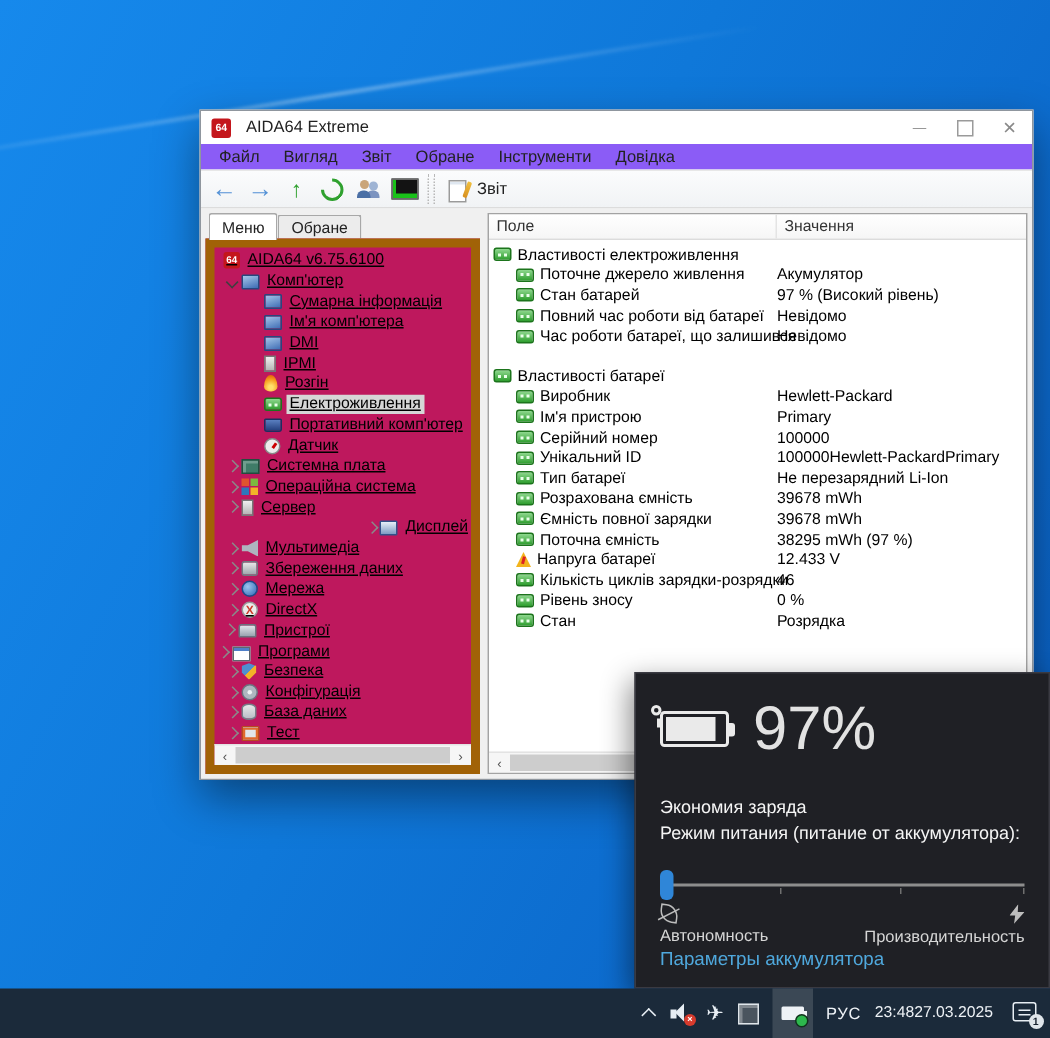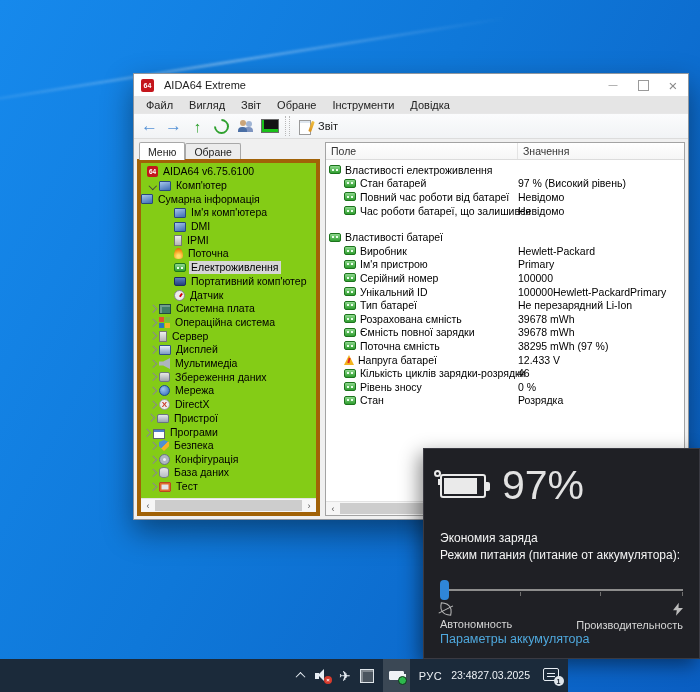--- a/index.html
+++ b/index.html
@@ -20,21 +20,21 @@
   .app-icon{width:13px;height:13px;background:#c4161c;border-radius:2px;color:#fff;font-size:7px;font-weight:bold;
     display:flex;align-items:center;justify-content:center;flex:none;}
   .app-icon::before{content:"64";}
   .title-text{font-size:11px;color:#222;flex:1;white-space:nowrap;overflow:hidden;}
   .caps{display:flex;height:100%;flex:none;}
   .cap{width:30px;height:100%;display:flex;align-items:center;justify-content:center;color:#8a8a8a;}
   .cap-min::before{content:"—";font-size:9px;}
   .cap-max::before{content:"";width:9px;height:9px;border:1px solid #9a9a9a;display:block;}
   .cap-close::before{content:"\00D7";font-size:15px;}
 
-  .menubar{height:17px;display:flex;align-items:center;padding-left:4px;background:#e5e5e5;flex:none;}
+  .menubar{height:17px;display:flex;align-items:center;padding-left:4px;background:#8b5cf6;flex:none;}
   .menu-item{font-size:11px;color:#222;padding:0 8px;height:100%;display:flex;align-items:center;}
 
   .toolbar{height:26px;background:linear-gradient(#fbfcfd,#f1f3f5);border-top:1px solid #e7e7e7;border-bottom:1px solid #dcdcdc;
     display:flex;align-items:center;padding-left:4px;gap:1px;flex:none;}
   .ti{width:23px;height:22px;display:flex;align-items:center;justify-content:center;flex:none;}
   .icon-back-arrow::before{content:"\2190";font-size:17px;font-weight:bold;color:#5592d6;}
   .icon-forward-arrow::before{content:"\2192";font-size:17px;font-weight:bold;color:#5592d6;}
   .icon-up-arrow::before{content:"\2191";font-size:15px;font-weight:bold;color:#2fa12f;}
   .icon-refresh::before{content:"";width:11px;height:11px;border:2.5px solid #2fa12f;border-left-color:transparent;
     border-radius:50%;display:block;transform:rotate(45deg);}
@@ -55,21 +55,21 @@
   .report-label{font-size:11px;color:#222;}
 
   .win-body{flex:1;background:#f0f0f0;display:flex;padding:2px 3px 3px;gap:5px;min-height:0;}
 
   
   .left-panel{width:183px;display:flex;flex-direction:column;flex:none;min-height:0;}
   .tabs{display:flex;align-items:flex-end;padding-left:2px;height:18px;flex:none;}
   .tab{height:16px;padding:0 8px;font-size:10.5px;color:#222;display:flex;align-items:center;
     border:1px solid #a8a8a8;border-bottom:none;border-radius:2px 2px 0 0;background:#ececec;}
   .tab.active{background:#fff;height:18px;position:relative;z-index:2;margin-bottom:-1px;}
-  .tree-wrap{flex:1;border:4px solid #a16207;background:#84cc16;display:flex;flex-direction:column;min-height:0;}
+  .tree-wrap{flex:1;border:6px solid #a16207;background:#be185d;display:flex;flex-direction:column;min-height:0;text-decoration:underline;}
   .tree{flex:1;overflow:hidden;padding-top:2px;}
   .tree-row{height:13.7px;display:flex;align-items:center;white-space:nowrap;overflow:hidden;}
   .exp{width:12px;height:12px;display:inline-flex;align-items:center;justify-content:center;flex:none;}
   .exp::before{content:"";width:4.5px;height:4.5px;border-right:1.4px solid #8a8a8a;border-bottom:1.4px solid #8a8a8a;display:block;}
   .exp-right::before{transform:rotate(-45deg);}
   .exp-down::before{transform:rotate(45deg);border-color:#3f3f3f;}
   .tlabel{font-size:10.5px;color:#000;padding:0 2px;line-height:13px;}
   .tlabel.selected{background:#d6d6d6;}
   .tico{flex:none;margin-right:3px;display:inline-block;}
 
@@ -149,21 +149,21 @@
   .fly-ends{display:flex;justify-content:space-between;margin-top:2px;flex:none;}
   .fly-end{display:flex;flex-direction:column;gap:3px;}
   .fly-end.right{align-items:flex-end;text-align:right;}
   .fly-end-label{font-size:11px;color:#d6d6d6;}
   .icon-leaf{width:12px;height:12px;border:1.3px solid #bdbdbd;border-radius:0 70% 0 70%;position:relative;transform:rotate(8deg);}
   .icon-leaf::after{content:"";position:absolute;left:-3px;top:5px;width:16px;height:1.3px;background:#bdbdbd;transform:rotate(-35deg);}
   .icon-bolt{width:10px;height:13px;background:#bdbdbd;clip-path:polygon(58% 0,0 58%,38% 58%,30% 100%,100% 40%,55% 40%);}
   .fly-link{margin-top:auto;font-size:12.5px;color:#4fa8dd;}
 
   
-  .taskbar{position:absolute;left:0;bottom:0;width:568px;height:33px;background:#1b2a3a;z-index:6;
+  .taskbar{position:absolute;left:0;bottom:0;width:700px;height:33px;background:#1b2a3a;z-index:6;
     display:flex;align-items:center;justify-content:flex-end;margin-top:28px;}
   .tray{display:flex;align-items:center;height:100%;gap:9px;padding-right:5px;}
   .tray-btn{display:flex;align-items:center;justify-content:center;height:100%;}
   .icon-chevron-up{width:10px;height:10px;display:flex;align-items:center;justify-content:center;}
   .icon-chevron-up::before{content:"";width:6px;height:6px;border-left:1.6px solid #e8eef4;border-top:1.6px solid #e8eef4;
     transform:rotate(45deg) translate(1px,1px);}
   .icon-volume-muted{position:relative;width:15px;height:13px;}
   .icon-volume-muted::before{content:"";position:absolute;left:0;top:3.5px;width:4px;height:6px;background:#e8eef4;}
   .icon-volume-muted::after{content:"";position:absolute;left:3px;top:0;border-top:6.5px solid transparent;
     border-bottom:6.5px solid transparent;border-right:6.5px solid #e8eef4;}
@@ -239,39 +239,39 @@
           <div class="tree">
               <div class="tree-row" style="padding-left: 6px;">
                 <span class="tico icon-aida64"></span>
                 <span class="tlabel">AIDA64 v6.75.6100</span>
               </div>
               <div class="tree-row" style="padding-left: 6px;">
                 <span class="exp exp-down"></span>
                 <span class="tico icon-computer"></span>
                 <span class="tlabel">Комп'ютер</span>
               </div>
-              <div class="tree-row" style="">
+              <div class="tree-row" style="padding-left: 33px;">
                 <span class="tico icon-computer"></span>
                 <span class="tlabel">Сумарна інформація</span>
               </div>
               <div class="tree-row" style="padding-left: 33px;">
                 <span class="tico icon-computer"></span>
                 <span class="tlabel">Ім'я комп'ютера</span>
               </div>
               <div class="tree-row" style="padding-left: 33px;">
                 <span class="tico icon-computer"></span>
                 <span class="tlabel">DMI</span>
               </div>
               <div class="tree-row" style="padding-left: 33px;">
                 <span class="tico icon-server"></span>
                 <span class="tlabel">IPMI</span>
               </div>
               <div class="tree-row" style="padding-left: 33px;">
                 <span class="tico icon-flame"></span>
-                <span class="tlabel">Поточна</span>
+                <span class="tlabel">Розгін</span>
               </div>
               <div class="tree-row" style="padding-left: 33px;">
                 <span class="tico icon-power"></span>
                 <span class="tlabel selected">Електроживлення</span>
               </div>
               <div class="tree-row" style="padding-left: 33px;">
                 <span class="tico icon-laptop"></span>
                 <span class="tlabel">Портативний комп'ютер</span>
               </div>
               <div class="tree-row" style="padding-left: 33px;">
@@ -286,21 +286,21 @@
               <div class="tree-row" style="padding-left: 6px;">
                 <span class="exp exp-right"></span>
                 <span class="tico icon-os"></span>
                 <span class="tlabel">Операційна система</span>
               </div>
               <div class="tree-row" style="padding-left: 6px;">
                 <span class="exp exp-right"></span>
                 <span class="tico icon-server"></span>
                 <span class="tlabel">Сервер</span>
               </div>
-              <div class="tree-row" style="padding-left: 6px;">
+              <div class="tree-row" style="padding-left: 6px; justify-content: flex-end;">
                 <span class="exp exp-right"></span>
                 <span class="tico icon-display"></span>
                 <span class="tlabel">Дисплей</span>
               </div>
               <div class="tree-row" style="padding-left: 6px;">
                 <span class="exp exp-right"></span>
                 <span class="tico icon-multimedia"></span>
                 <span class="tlabel">Мультимедіа</span>
               </div>
               <div class="tree-row" style="padding-left: 6px;">
@@ -360,20 +360,25 @@
       <div class="right-panel">
         <div class="list-wrap">
           <div class="lv-header">
             <span class="lv-h-cell lv-h-field">Поле</span>
             <span class="lv-h-cell lv-h-value">Значення</span>
           </div>
           <div class="list">
               <div class="lv-row lv-section">
                 <span class="tico icon-power"></span>
                 <span class="lv-label">Властивості електроживлення</span>
+              </div>
+              <div class="lv-row">
+                <span class="tico icon-power"></span>
+                <span class="lv-label">Поточне джерело живлення</span>
+                <span class="lv-value">Акумулятор</span>
               </div>
               <div class="lv-row">
                 <span class="tico icon-power"></span>
                 <span class="lv-label">Стан батарей</span>
                 <span class="lv-value">97 % (Високий рівень)</span>
               </div>
               <div class="lv-row">
                 <span class="tico icon-power"></span>
                 <span class="lv-label">Повний час роботи від батареї</span>
                 <span class="lv-value">Невідомо</span>

